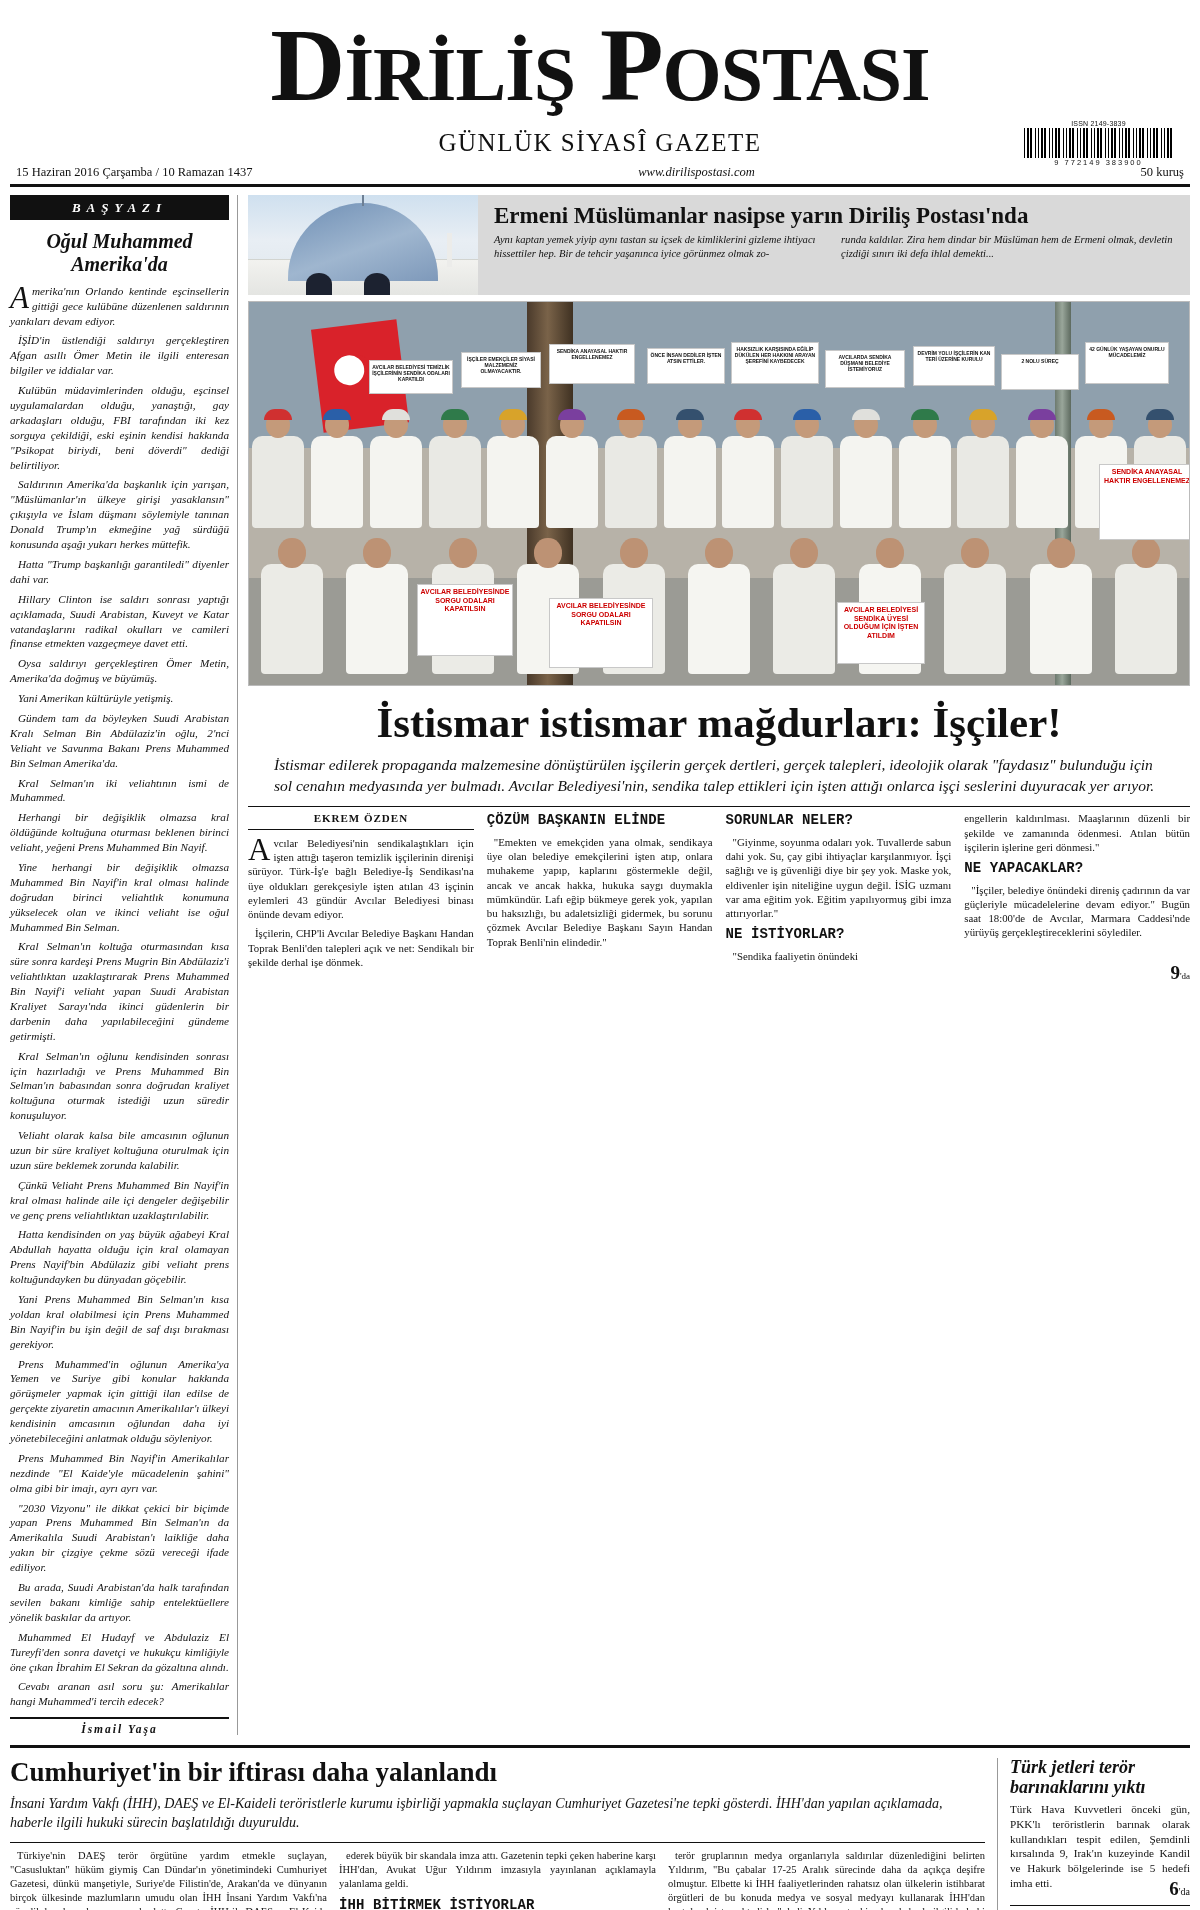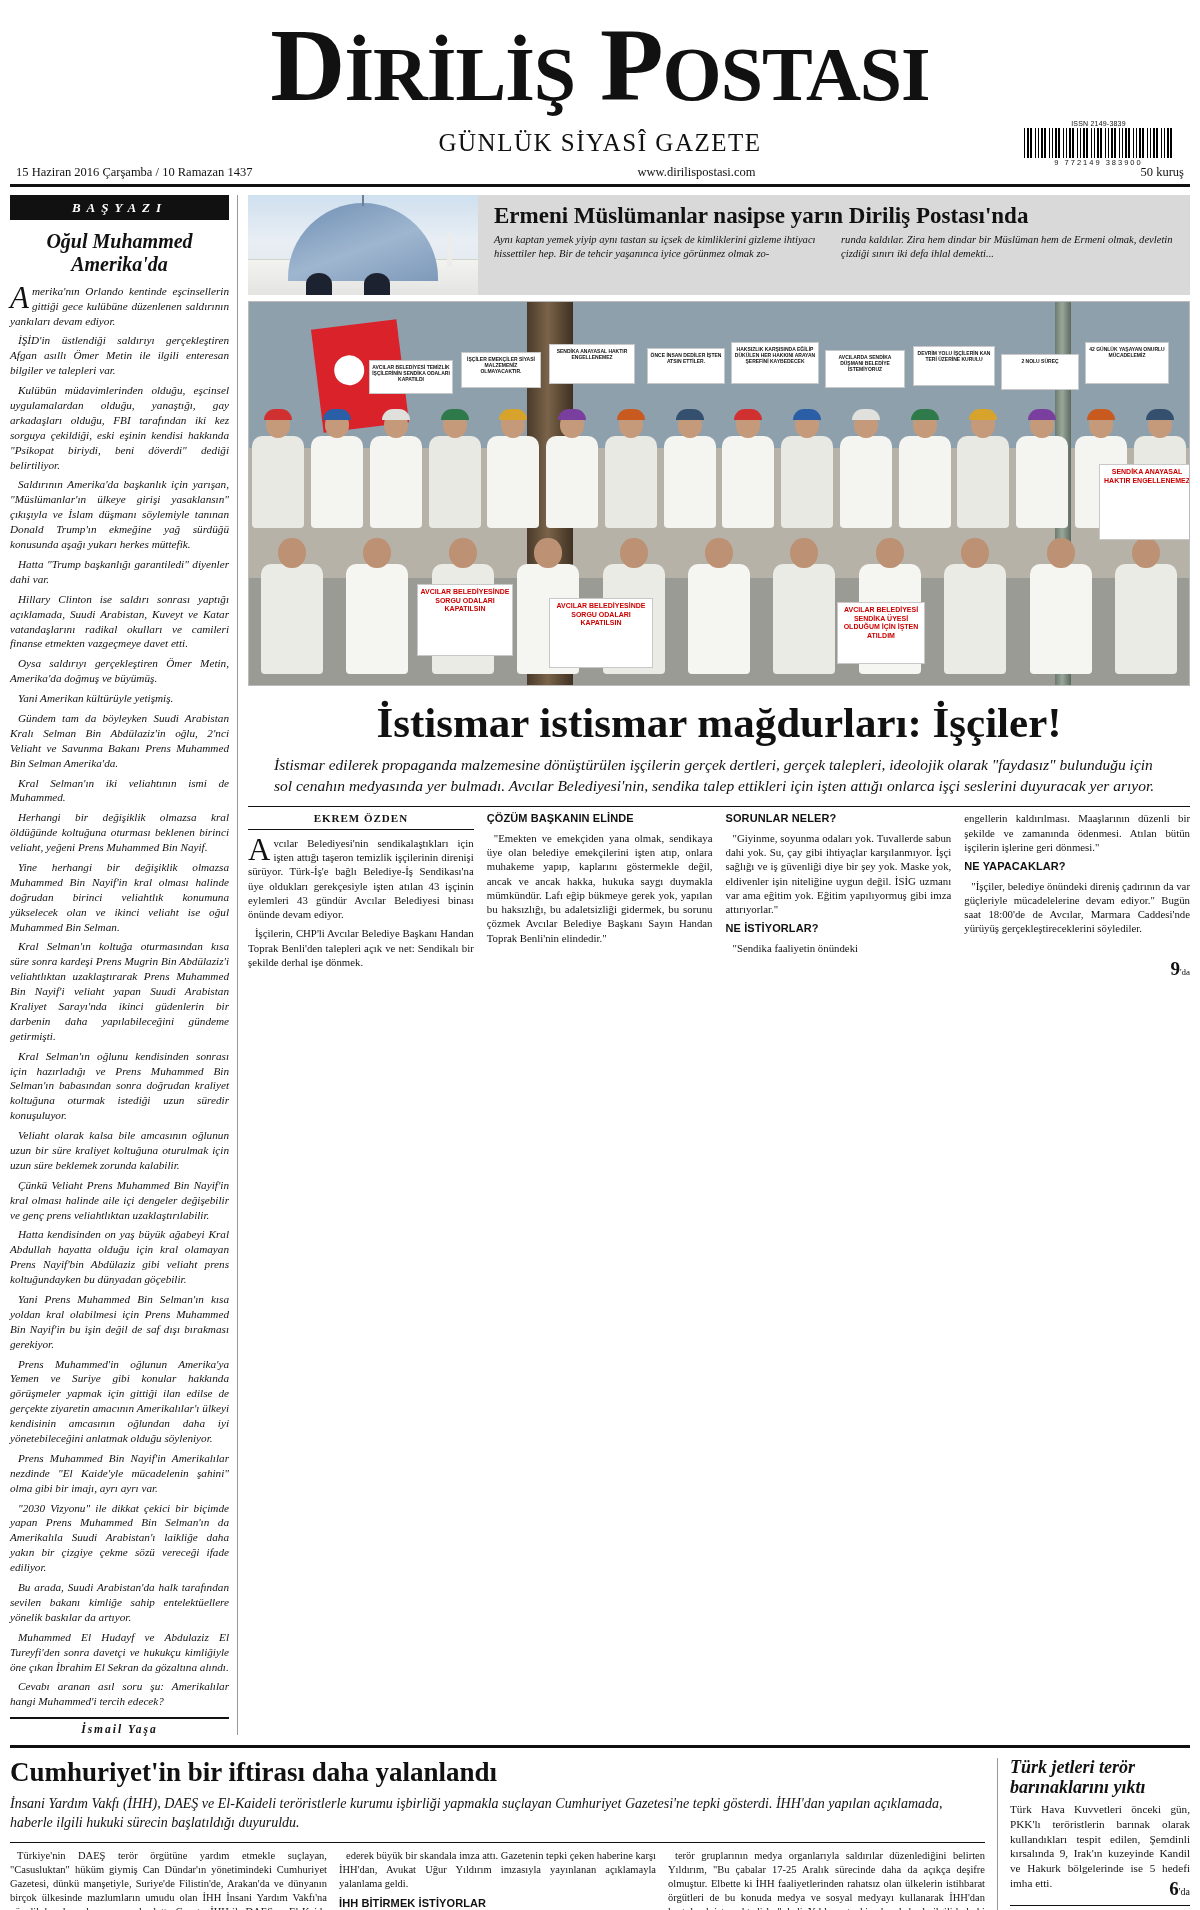--- a/index.html
+++ b/index.html
@@ -46,21 +46,21 @@
   }
   .barcode-num { font-size:7.5px; letter-spacing:2px; font-family:"Liberation Sans", sans-serif; }
 
   
   .datebar {
     display:flex; justify-content:space-between; align-items:baseline;
     font-size:12.5px; padding:4px 6px 4px 6px;
     border-bottom:3px solid #111;
     margin-top:4px;
   }
-  .datebar .mid { font-size:12.5px; }
+  .datebar .mid { font-size:12.5px;font-style:italic; }
 
   
   .body-grid { display:flex; gap:10px; margin-top:8px; }
   .col-left { width:228px; flex:0 0 228px; border-right:1px solid #999; padding-right:8px;font-style:italic; }
   .col-main { flex:1; }
 
   
   .basyazi-bar {
     background:#111; color:#fff; text-align:center;
     font-family:"Liberation Serif", serif; font-weight:bold;
@@ -179,22 +179,22 @@
   .art-cols { display:flex; gap:13px; border-top:1px solid #111; padding-top:4px; }
   .art-col { flex:1; font-size:10.8px; line-height:1.32; text-align:justify; }
   .art-col p { margin:0 0 5px; text-indent:7px; }
   .art-col p.noind { text-indent:0; }
   .byline {
     font-family:"Liberation Serif", serif; font-weight:bold;
     font-size:11px; letter-spacing:1px; text-align:center;
     border-bottom:1px solid #111; padding-bottom:3px; margin-bottom:6px;
   }
   .subhd {
-    font-family:Liberation Sans, sans-serif; font-weight:bold;
-    font-size:11px; margin:0 0 5px; letter-spacing:.1px;
+    font-family:Liberation Mono, monospace; font-weight:bold;
+    font-size:14px; margin:0 0 5px; letter-spacing:.1px;
   }
   .pageref { font-size:19px; font-weight:bold; }
   .pageref small { font-size:10px; font-weight:normal; }
   .pr-right { text-align:right;margin-top:20px; }
 
   
   .lower { display:flex; gap:12px; margin-top:10px; border-top:3px solid #111; padding-top:10px; }
   .lower-main { flex:1; border-right:1px solid #999; padding-right:12px; }
   .lower-side { width:180px; flex:0 0 180px; }
 
@@ -238,21 +238,21 @@
   <div class="body-grid">
 
     <div class="col-left">
       <div class="basyazi-bar">BAŞYAZI</div>
       <div class="edi-title">
         <div>Oğul Muhammed</div>
         <div>Amerika'da</div>
       </div>
       <div class="edi-body" id="edi-body">
           <p class="first dropcap">Amerika'nın Orlando kentinde eşcinsellerin gittiği gece kulübüne düzenlenen saldırının yankıları devam ediyor.</p>
-          <p>İŞİD'in üstlendiği saldırıyı gerçekleştiren Afgan asıllı Ömer Metin ile ilgili enteresan bilgiler ve talepleri var.</p>
+          <p>İŞİD'in üstlendiği saldırıyı gerçekleştiren Afgan asıllı Ömer Metin ile ilgili enteresan bilgiler ve iddialar var.</p>
           <p>Kulübün müdavimlerinden olduğu, eşcinsel uygulamalardan olduğu, yanaştığı, gay arkadaşları olduğu, FBI tarafından iki kez sorguya çekildiği, eski eşinin kendisi hakkında "Psikopat biriydi, beni döverdi" dediği belirtiliyor.</p>
           <p>Saldırının Amerika'da başkanlık için yarışan, "Müslümanlar'ın ülkeye girişi yasaklansın" çıkışıyla ve İslam düşmanı söylemiyle tanınan Donald Trump'ın ekmeğine yağ sürdüğü konusunda aşağı yukarı herkes müttefik.</p>
           <p>Hatta "Trump başkanlığı garantiledi" diyenler dahi var.</p>
           <p>Hillary Clinton ise saldırı sonrası yaptığı açıklamada, Suudi Arabistan, Kuveyt ve Katar vatandaşlarını radikal okulları ve camileri finanse etmekten vazgeçmeye davet etti.</p>
           <p>Oysa saldırıyı gerçekleştiren Ömer Metin, Amerika'da doğmuş ve büyümüş.</p>
           <p>Yani Amerikan kültürüyle yetişmiş.</p>
           <p>Gündem tam da böyleyken Suudi Arabistan Kralı Selman Bin Abdülaziz'in oğlu, 2'nci Veliaht ve Savunma Bakanı Prens Muhammed Bin Selman Amerika'da.</p>
           <p>Kral Selman'ın iki veliahtının ismi de Muhammed.</p>
           <p>Herhangi bir değişiklik olmazsa kral öldüğünde koltuğuna oturması beklenen birinci veliaht, yeğeni Prens Muhammed Bin Nayif.</p>
           <p>Yine herhangi bir değişiklik olmazsa Muhammed Bin Nayif'in kral olması halinde doğrudan birinci veliahtlık konumuna yükselecek olan ve ikinci veliaht ise oğul Muhammed Bin Selman.</p>

